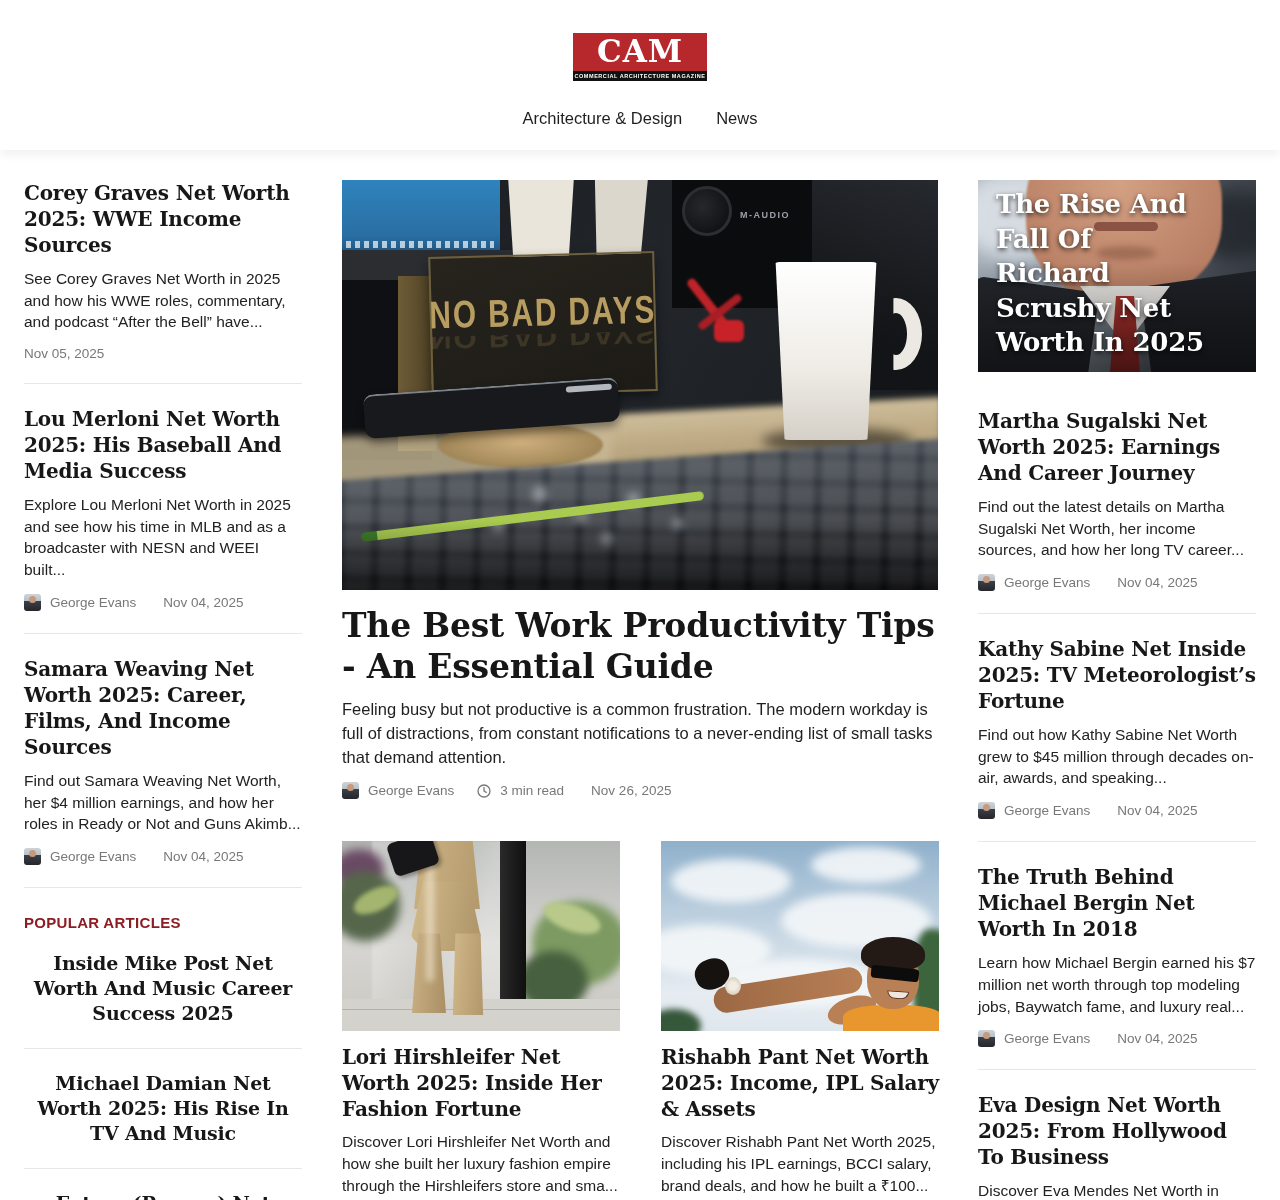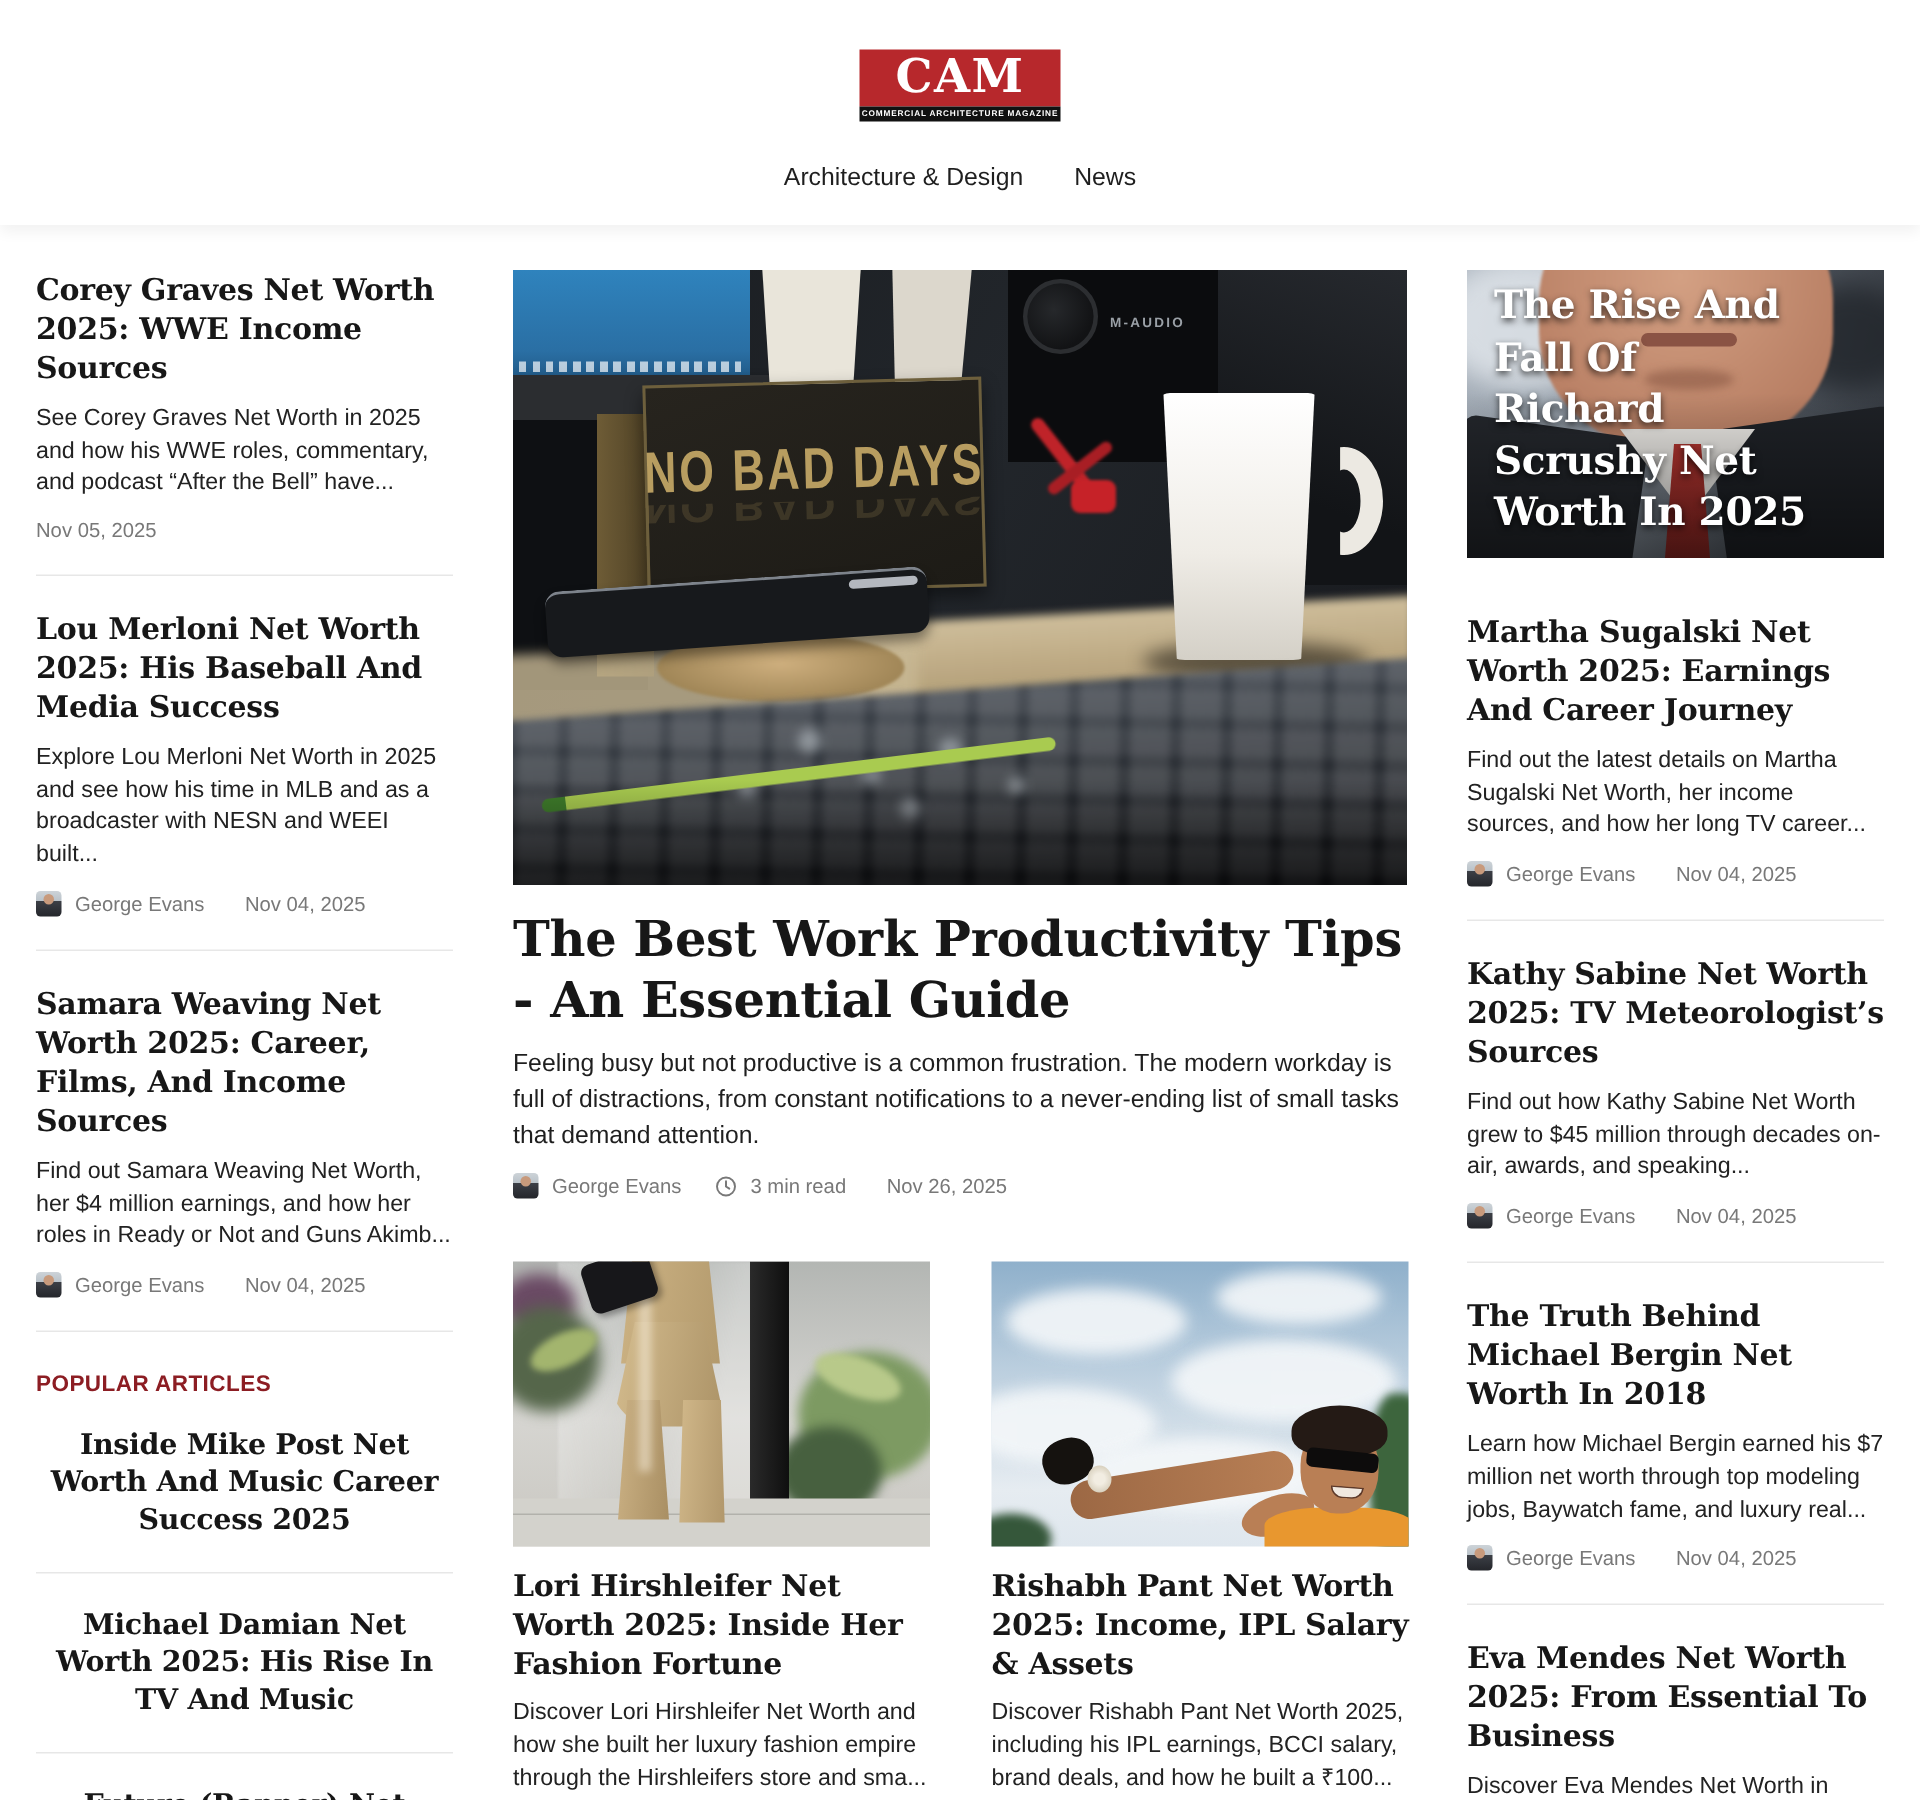--- a/index.html
+++ b/index.html
@@ -473,21 +473,21 @@
       <p class="excerpt">Find out the latest details on Martha Sugalski Net Worth, her income sources, and how her long TV career...</p>
       <div class="meta">
         <span class="avatar"></span>
         <span class="author">George Evans</span>
         <span class="date">Nov 04, 2025</span>
       </div>
     </article>
     <hr class="divider">
 
     <article>
-      <a class="serif-title article-title">Kathy Sabine Net Worth 2025: TV Meteorologist’s Sources</a>
+      <a class="serif-title article-title">Kathy Sabine Net Inside 2025: TV Meteorologist’s Fortune</a>
       <p class="excerpt">Find out how Kathy Sabine Net Worth grew to $45 million through decades on-air, awards, and speaking...</p>
       <div class="meta">
         <span class="avatar"></span>
         <span class="author">George Evans</span>
         <span class="date">Nov 04, 2025</span>
       </div>
     </article>
     <hr class="divider">
 
     <article>
@@ -495,19 +495,19 @@
       <p class="excerpt">Learn how Michael Bergin earned his $7 million net worth through top modeling jobs, Baywatch fame, and luxury real...</p>
       <div class="meta">
         <span class="avatar"></span>
         <span class="author">George Evans</span>
         <span class="date">Nov 04, 2025</span>
       </div>
     </article>
     <hr class="divider">
 
     <article>
-      <a class="serif-title article-title">Eva Mendes Net Worth 2025: From Essential To Business</a>
+      <a class="serif-title article-title">Eva Design Net Worth 2025: From Hollywood To Business</a>
       <p class="excerpt">Discover Eva Mendes Net Worth in 2025 and how she built her $20 million fortune through hit movies, fashion...</p>
 
     </article>
 
   </aside>
 </main>
 
 </body></html>

